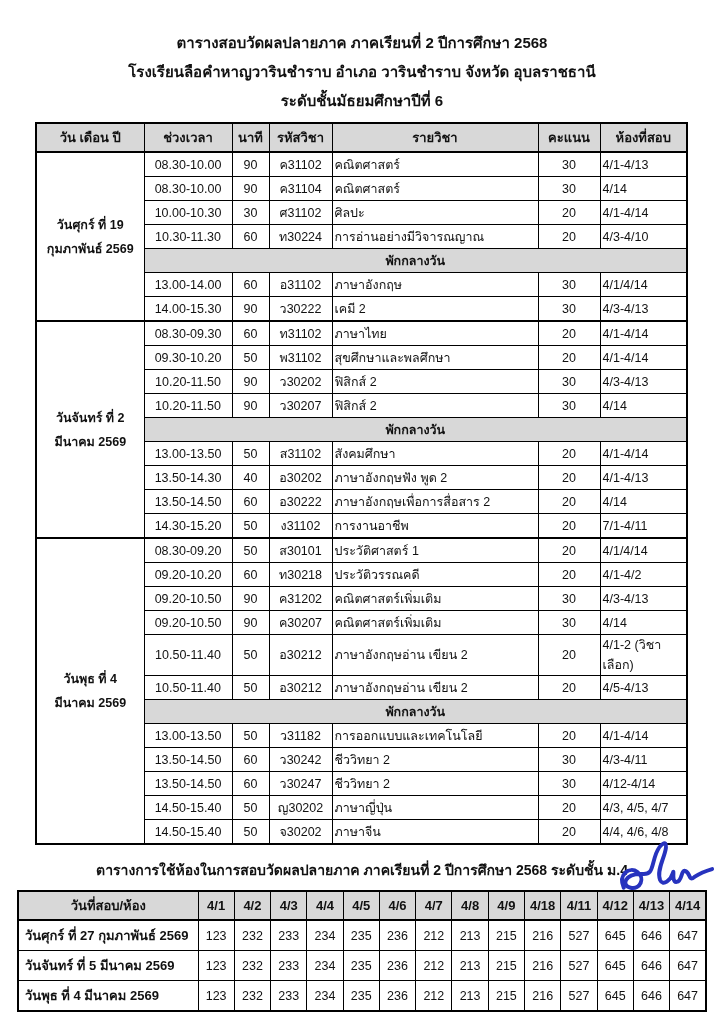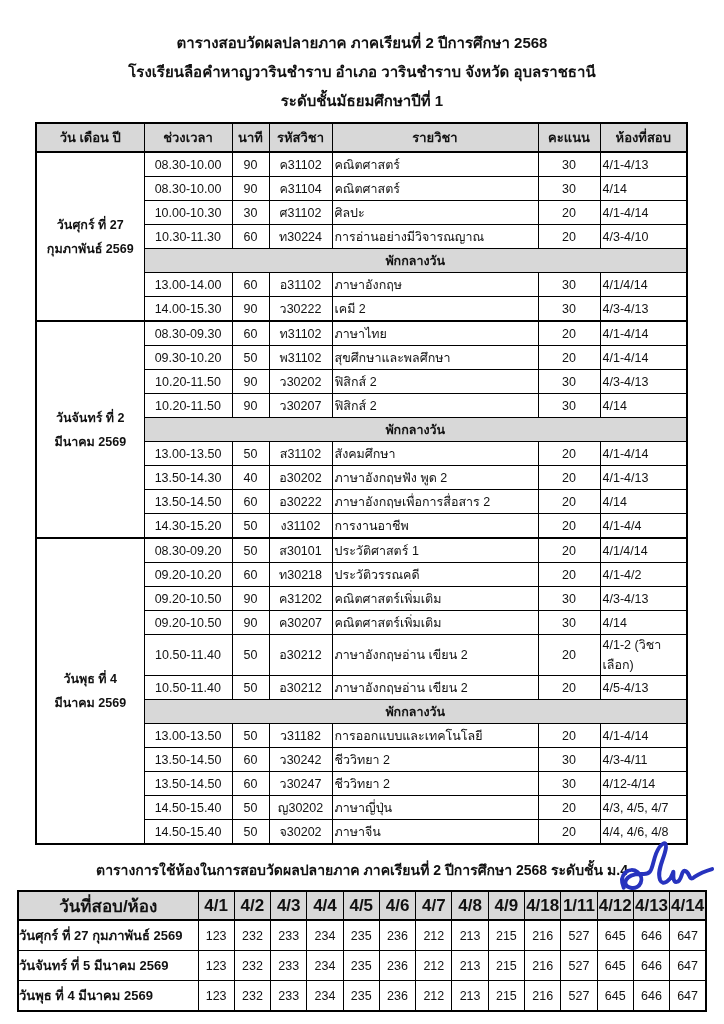--- a/index.html
+++ b/index.html
@@ -25,38 +25,38 @@
   td.c-subj, td.c-room { text-align:left; padding-left:7px; }
   td.day-cell { text-align:center; font-weight:bold; font-size:13.5px; line-height:24px; background:#fff; }
   td.lunch-cell { background:#d8d8d8; text-align:center; font-weight:bold; font-size:13px; }
   tr.section-start td { border-top:2.5px solid #000; }
 
   .bottom-section { position:relative; margin-top:14px; }
   .room-title { text-align:center; font-weight:bold; font-size:14px; margin:12px 0 9px 0; white-space:nowrap; }
   table.rooms { margin-left:17px; width:690px; table-layout:fixed; border:2.5px solid #000; }
   table.rooms th, table.rooms td { border:1px solid #000; }
   table.rooms th {
-    background:#d8d8d8; font-weight:bold; font-size:17px; height:27px;
+    background:#d8d8d8; font-weight:bold; font-size:13px; height:27px;
     border-bottom:2.5px solid #000; text-align:center; padding:0;margin-top:41px;
   }
   table.rooms td { font-size:12.5px; height:29px; text-align:center; padding:0; }
-  table.rooms td.date-cell { text-align:left; font-weight:bold; font-size:13px; white-space:nowrap;margin-top:28px; }
+  table.rooms td.date-cell { text-align:left; padding-left:6px; font-weight:bold; font-size:13px; white-space:nowrap;margin-top:28px; }
 
   .signature {
     position:absolute; top:-24px; right:6px; width:108px; height:80px;
     pointer-events:none;
   }
 </style>
 </head>
 <body>
 
 <div class="titles">
   <div>ตารางสอบวัดผลปลายภาค ภาคเรียนที่ 2  ปีการศึกษา 2568</div>
   <div>โรงเรียนลือคำหาญวารินชำราบ   อำเภอ วารินชำราบ  จังหวัด อุบลราชธานี</div>
-  <div>ระดับชั้นมัธยมศึกษาปีที่ 1</div>
+  <div>ระดับชั้นมัธยมศึกษาปีที่ 6</div>
 </div>
 
 <table class="exam">
   <colgroup>
     <col style="width:108px">
       <col style="width:88px">
       <col style="width:37px">
     <col style="width:63px">
       <col style="width:206px">
       <col style="width:62px">
@@ -69,21 +69,21 @@
       <th>นาที</th>
       <th>รหัสวิชา</th>
       <th>รายวิชา</th>
       <th>คะแนน</th>
       <th>ห้องที่สอบ</th>
     </tr>
   </thead>
   <tbody>
       <tr class="section-start">
         <td class="day-cell" rowspan="7">
-          <div>วันศุกร์ ที่ 27</div>
+          <div>วันศุกร์ ที่ 19</div>
           <div>กุมภาพันธ์ 2569</div>
         </td>
         <td class="c-time">08.30-10.00</td>
         <td class="c-min">90</td>
         <td class="c-code">ค31102</td>
         <td class="c-subj">คณิตศาสตร์</td>
         <td class="c-score">30</td>
         <td class="c-room">4/1-4/13</td>
       </tr>
       <tr>
@@ -191,21 +191,21 @@
         <td class="c-subj">ภาษาอังกฤษเพื่อการสื่อสาร 2</td>
         <td class="c-score">20</td>
         <td class="c-room">4/14</td>
       </tr>
       <tr>
         <td class="c-time">14.30-15.20</td>
         <td class="c-min">50</td>
         <td class="c-code">ง31102</td>
         <td class="c-subj">การงานอาชีพ</td>
         <td class="c-score">20</td>
-        <td class="c-room">4/1-4/4</td>
+        <td class="c-room">7/1-4/11</td>
       </tr>
       <tr class="section-start">
         <td class="day-cell" rowspan="12">
           <div>วันพุธ ที่ 4</div>
           <div>มีนาคม 2569</div>
         </td>
         <td class="c-time">08.30-09.20</td>
         <td class="c-min">50</td>
         <td class="c-code">ส30101</td>
         <td class="c-subj">ประวัติศาสตร์ 1</td>
@@ -315,21 +315,21 @@
       <th>4/1</th>
           <th>4/2</th>
           <th>4/3</th>
           <th>4/4</th>
           <th>4/5</th>
           <th>4/6</th>
           <th>4/7</th>
           <th>4/8</th>
           <th>4/9</th>
           <th>4/18</th>
-          <th>1/11</th>
+          <th>4/11</th>
           <th>4/12</th>
           <th>4/13</th>
           <th>4/14</th>
         </tr>
     </thead>
     <tbody>
         <tr>
           <td class="date-cell">วันศุกร์ ที่ 27 กุมภาพันธ์ 2569</td>
           <td class="val-cell">123</td>
           <td class="val-cell">232</td>

